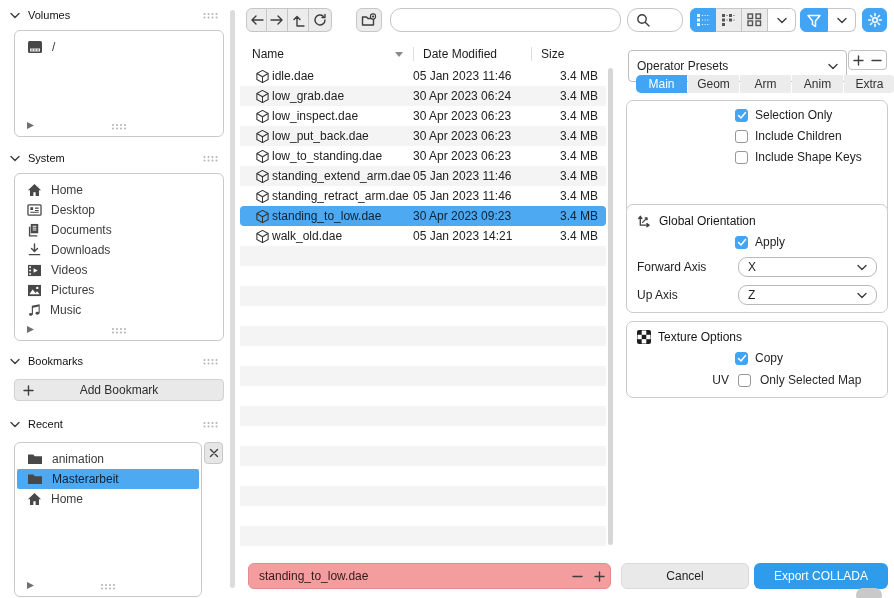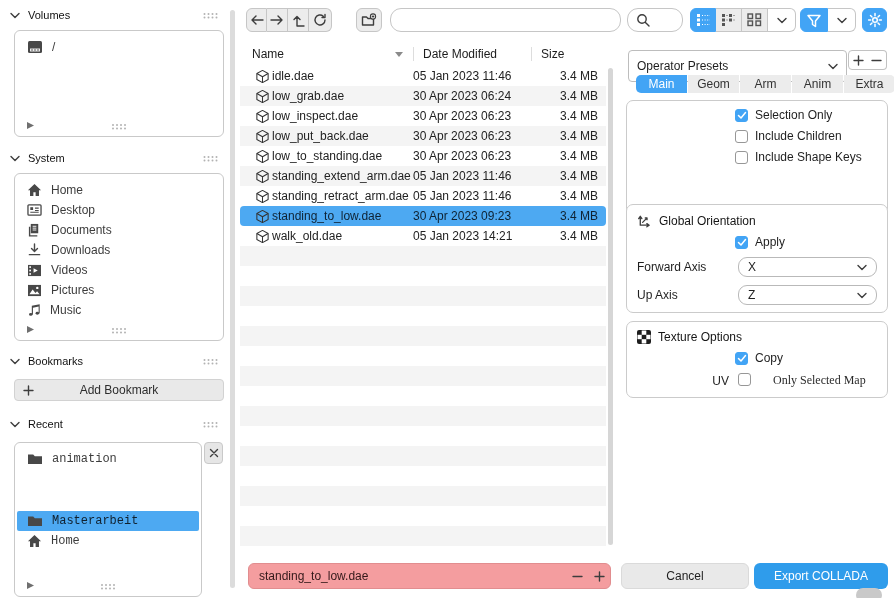--- a/index.html
+++ b/index.html
@@ -13,21 +13,21 @@
   svg{display:block;}
   .icon{display:inline-flex;align-items:center;justify-content:center;flex:none;}
 
   
   #sidebar{position:absolute;left:0;top:0;width:228px;height:598px;}
   .sec-head{position:absolute;left:0;width:228px;height:20px;display:flex;align-items:center;padding:0 10px;box-sizing:border-box;gap:8px;}
   .sec-title{font-size:11px;color:#111;}
   .sec-grip{margin-left:auto;}
   .sbox{position:absolute;left:14px;width:210px;border:1px solid #c9c9c9;border-radius:6px;background:#fff;box-sizing:border-box;padding-top:6px;}
   .side-item{height:20px;display:flex;align-items:center;gap:9px;padding:0 2px 0 10px;margin:0 2px;color:#3c3c3c;border-radius:2px;}
-  .side-item.sel{background:var(--selection);color:#10212f;margin-top:42px;}
+  .side-item.sel{background:var(--selection);color:#10212f;}
   .box-foot{position:absolute;left:0;bottom:3px;width:100%;height:12px;}
   .box-foot .tri{position:absolute;left:11px;top:0;}
   .box-foot .grip{position:absolute;left:50%;transform:translateX(-50%);top:2px;}
   #add-bookmark{position:absolute;left:14px;top:379px;width:210px;height:22px;background:#e9e9e9;border:1px solid #d2d2d2;border-radius:4px;display:flex;align-items:center;box-sizing:border-box;color:#2d2d2d;}
   #add-bookmark .icon{position:absolute;left:8px;}
   #add-bookmark .lbl{flex:1;text-align:center;}
   #recent-close{position:absolute;left:204px;top:442px;width:19px;height:22px;background:#e6e6e6;border:1px solid #c9c9c9;border-radius:4px;display:flex;align-items:center;justify-content:center;box-sizing:border-box;}
   .vscroll{position:absolute;background:#dcdcdc;border-radius:3px;}
 
   
@@ -65,21 +65,21 @@
   .panel-head{display:flex;align-items:center;gap:7px;padding:8px 0 0 10px;color:#161616;}
   .cbrow{display:flex;align-items:center;gap:7px;padding-left:108px;margin-top:7px;color:#1f1f1f;}
   .cb{width:13px;height:13px;border:1px solid #979797;border-radius:3px;background:#fff;box-sizing:border-box;display:inline-flex;align-items:center;justify-content:center;flex:none;}
   .cb.checked{background:var(--accent);border-color:var(--accent);}
   .axisrow{display:grid;grid-template-columns:92px 1fr;align-items:center;gap:9px;margin:8px 10px 0 10px;}
   .axisrow .albl{text-align:left;color:#1f1f1f;}
   .dropdown{height:20px;border:1px solid #b9b9b9;border-radius:9px;background:#fff;display:flex;align-items:center;padding:0 9px;color:#1f1f1f;box-sizing:border-box;}
   .dropdown .icon{margin-left:auto;}
   .uvrow{display:grid;grid-template-columns:92px auto;align-items:center;gap:9px;margin:8px 10px 0 10px;}
   .uvrow .albl{text-align:right;color:#1f1f1f;}
-  .uvrow .cbwrap{display:flex;gap:22px;font-family:Liberation Serif, serif;}
+  .uvrow .cbwrap{display:flex;align-items:center;gap:9px;}
 
   
   #fname{position:absolute;left:248px;top:563px;width:363px;height:26px;background:var(--filename-bg);border:1px solid var(--filename-border);border-radius:6px;box-sizing:border-box;display:flex;align-items:center;}
   #fname input{flex:1;border:none;outline:none;background:transparent;font:inherit;color:#33191a;padding:0 0 0 10px;min-width:0;}
   #fname .step{width:22px;display:flex;align-items:center;justify-content:center;color:#5c2f30;}
   .footbtn{position:absolute;top:563px;height:26px;border-radius:6px;display:flex;align-items:center;justify-content:center;box-sizing:border-box;}
   #cancel-btn{left:621px;width:128px;background:#e9e9e9;border:1px solid #dadada;color:#1e1e1e;}
   #export-btn{left:754px;width:134px;background:var(--export-bg);color:#fff;}
   #resize-grip{position:absolute;left:856px;top:588px;width:26px;height:14px;background:#c9c9c9;border-radius:7px;}
 </style>
@@ -316,21 +316,21 @@
             <circle cx="9.5" cy="2" r="1"></circle>
             <circle cx="13.5" cy="2" r="1"></circle>
             <circle cx="1.5" cy="5.5" r="1"></circle>
             <circle cx="5.5" cy="5.5" r="1"></circle>
             <circle cx="9.5" cy="5.5" r="1"></circle>
             <circle cx="13.5" cy="5.5" r="1"></circle>
           </g>
         </svg>
       </span>
   </div>
-  <div class="sbox" style="top:442px;height:155px;width:188px;font-family:Liberation Mono, monospace;">
+  <div class="sbox" style="top:442px;height:155px;width:188px;">
     <div id="recent-items">
         <div class="side-item">
           <span class="icon">
             <svg width="16" height="14" viewBox="0 0 16 14">
               <path d="M1 2.5h5.2L7.8 4.3H15V12H1z" fill="#484848"></path>
             </svg>
           </span>
           <span>animation</span>
         </div>
         <div class="side-item sel">

